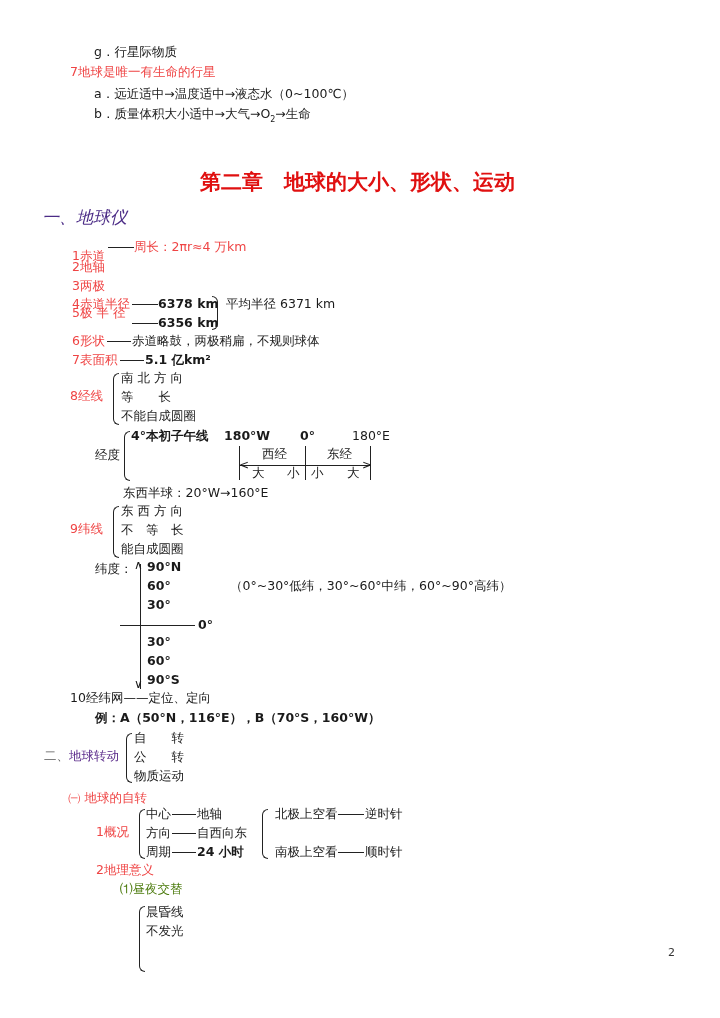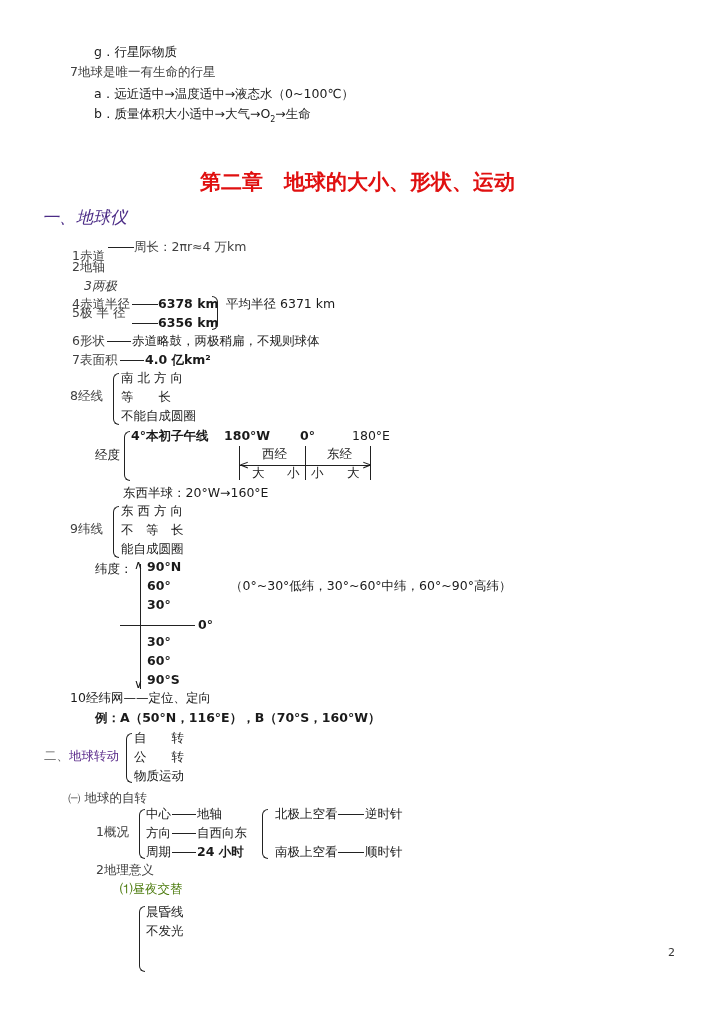--- a/index.html
+++ b/index.html
@@ -1,20 +1,20 @@
 <!DOCTYPE html>
 <html><head>
 <meta charset="utf-8">
 <style>
   html, body { margin:0; padding:0; background:#ffffff; }
   body { width:720px; height:1018px; position:relative; overflow:hidden;
          font-family:"DejaVu Sans","Liberation Sans",sans-serif; color:#1a1a1a; }
   .t { position:absolute; white-space:pre; font-size:12.5px; line-height:16px; }
   .b { font-weight:bold; }
-  .red { color:#404040; }
+  .red { color:#ef4444; }
   .purple { color:#5a2a8a; }
   .teal { color:#4d7c0f; }
   .title { font-size:21px; font-weight:bold; color:#e01010; line-height:26px; }
   .sec { font-size:17px; color:#4b2b86; line-height:22px; }
   .brace { position:absolute; border:1.3px solid #222; border-right:none; border-radius:6px 0 0 6px; }
   .brace-r { position:absolute; border:1.3px solid #222; border-left:none; border-radius:0 6px 6px 0; }
   .line { position:absolute; background:#222; }
   .dash { position:absolute; height:1.4px; background:#222; }
   .page-num { position:absolute; font-size:11px; color:#333; }
 </style>
@@ -28,40 +28,40 @@
 
 <div class="t title" style="left:200px;top:169px;">第二章　地球的大小、形状、运动</div>
 
 <div class="t sec" style="left:42px;top:206px;font-style:italic;">一、地球仪</div>
 
 <div class="t red" style="left:72px;top:248px;">1赤道</div>
 <div class="dash" style="left:108px;top:247px;width:26px;"></div>
 <div class="t red" style="left:134px;top:239px;">周长：2πr≈4 万km</div>
 
 <div class="t red" style="left:72px;top:259px;">2地轴</div>
-<div class="t red" style="left:84px;top:278px;font-style:italic;">3两极</div>
+<div class="t red" style="left:72px;top:278px;">3两极</div>
 
 <div class="t red" style="left:72px;top:296px;">4赤道半径</div>
 <div class="dash" style="left:132px;top:304px;width:26px;"></div>
 <div class="t b" style="left:158px;top:296px;">6378 km</div>
 
 <div class="t red" style="left:72px;top:305px;">5极 半 径</div>
 <div class="dash" style="left:132px;top:323px;width:26px;"></div>
 <div class="t b" style="left:158px;top:315px;">6356 km</div>
 
 <div class="brace-r" style="left:212px;top:296px;width:5px;height:32px;"></div>
 <div class="t" style="left:226px;top:296px;">平均半径 6371 km</div>
 
 <div class="t red" style="left:72px;top:333px;">6形状</div>
 <div class="dash" style="left:107px;top:341px;width:24px;"></div>
 <div class="t" style="left:132px;top:333px;">赤道略鼓，两极稍扁，不规则球体</div>
 
 <div class="t red" style="left:72px;top:352px;">7表面积</div>
 <div class="dash" style="left:120px;top:360px;width:24px;"></div>
-<div class="t b" style="left:145px;top:352px;">4.0 亿km²</div>
+<div class="t b" style="left:145px;top:352px;">5.1 亿km²</div>
 
 <div class="t red" style="left:70px;top:388px;">8经线</div>
 <div class="brace" style="left:113px;top:373px;width:5px;height:50px;"></div>
 <div class="t" style="left:121px;top:370px;">南 北 方 向</div>
 <div class="t" style="left:121px;top:389px;">等　　长</div>
 <div class="t" style="left:121px;top:408px;">不能自成圆圈</div>
 
 <div class="t" style="left:95px;top:447px;">经度</div>
 <div class="brace" style="left:124px;top:431px;width:5px;height:48px;"></div>
 <div class="t b" style="left:131px;top:428px;">4°本初子午线</div>

